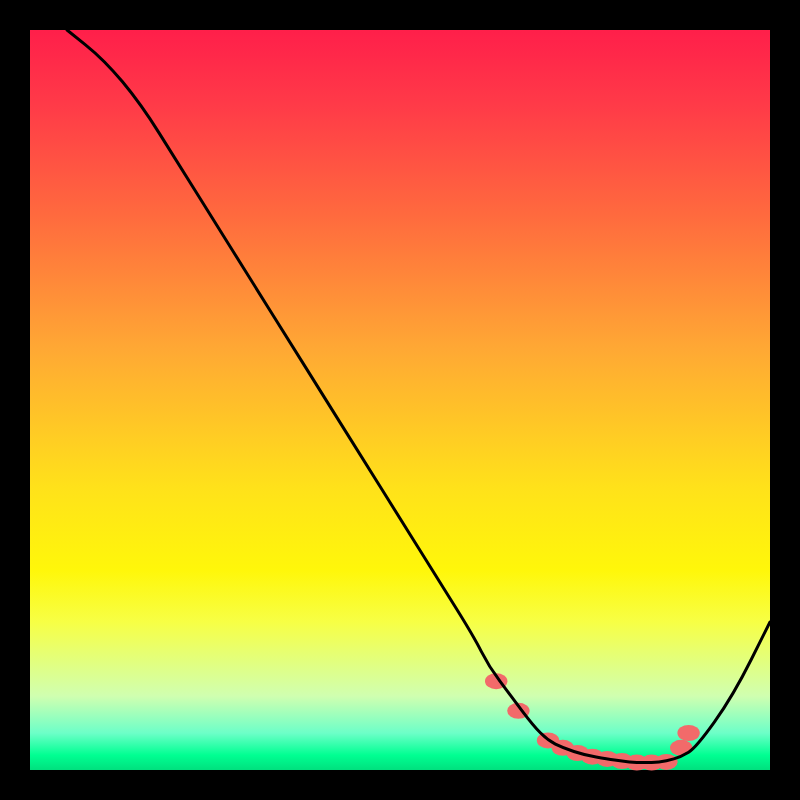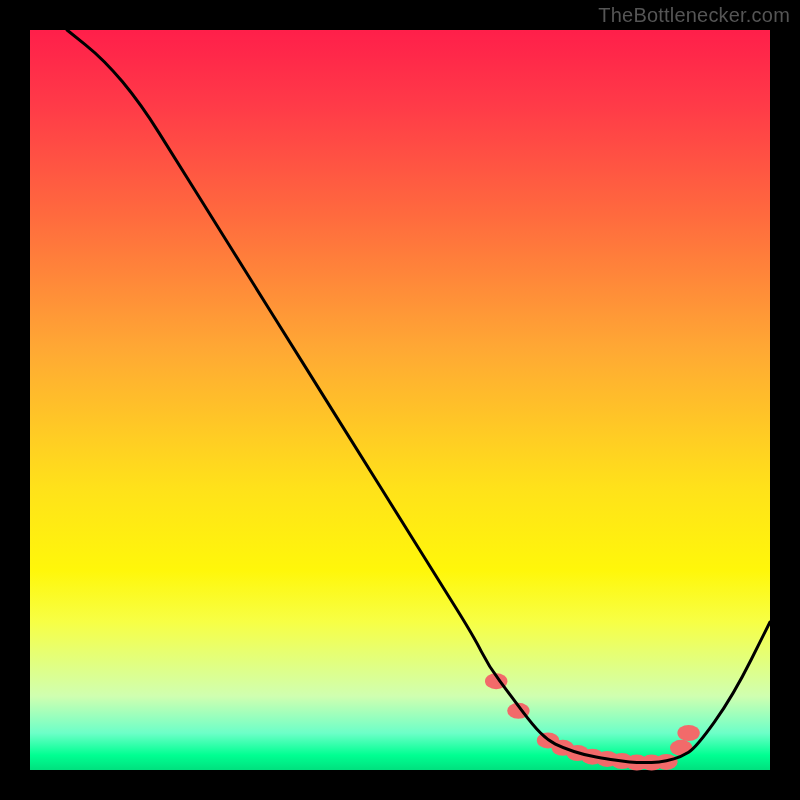--- a/index.html
+++ b/index.html
@@ -62,21 +62,20 @@
     width: 740px;
     height: 740px;
     overflow: visible;
   }
 </style>
 </head>
 <body>
 
 <div class="frame">
 
-  <div class="watermark">TheBottlenecker.com</div>
 
   <div class="plot-area">
     <div class="gradient-bg"></div>
 
     <svg class="curve" viewBox="0 0 740 740">
       <g id="markers-group">
           <ellipse cx="466.2" cy="651.2" rx="11.2" ry="8" fill="#f26a6a"></ellipse>
           <ellipse cx="488.4" cy="680.8" rx="11.2" ry="8" fill="#f26a6a"></ellipse>
           <ellipse cx="518.0" cy="710.4" rx="11.2" ry="8" fill="#f26a6a"></ellipse>
           <ellipse cx="532.8" cy="717.8" rx="11.2" ry="8" fill="#f26a6a"></ellipse>

